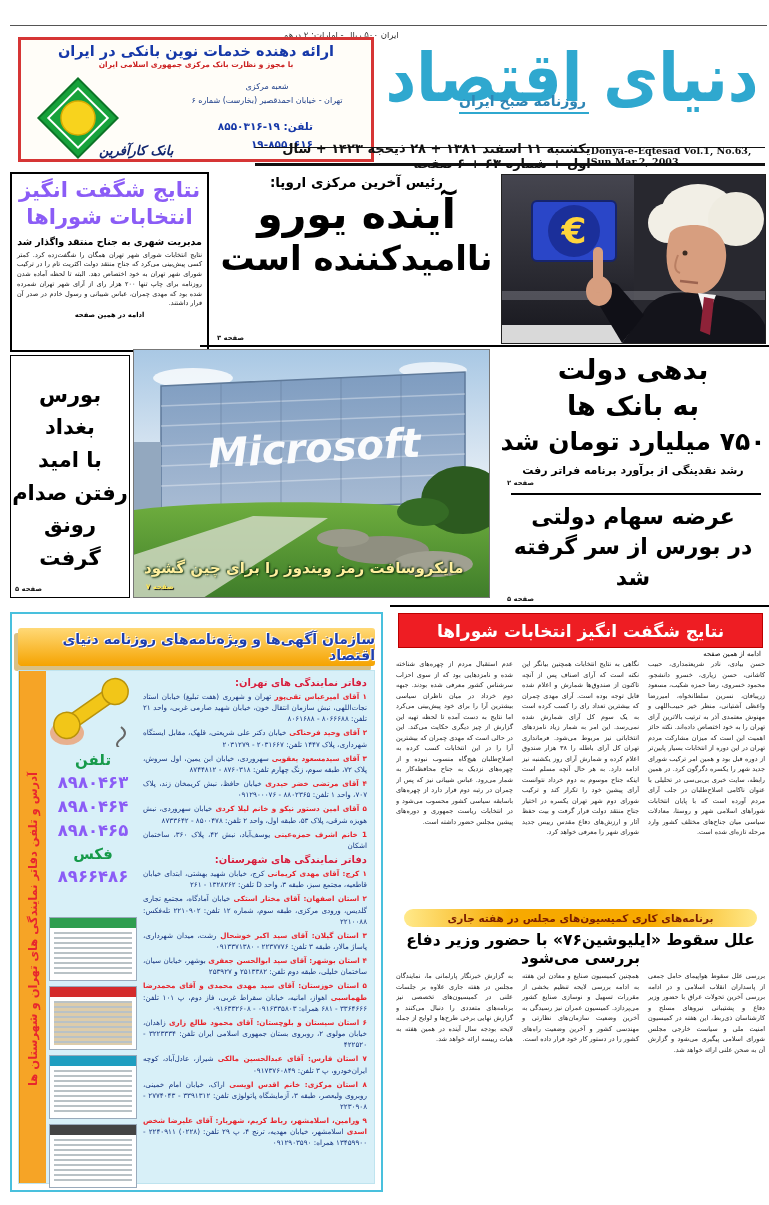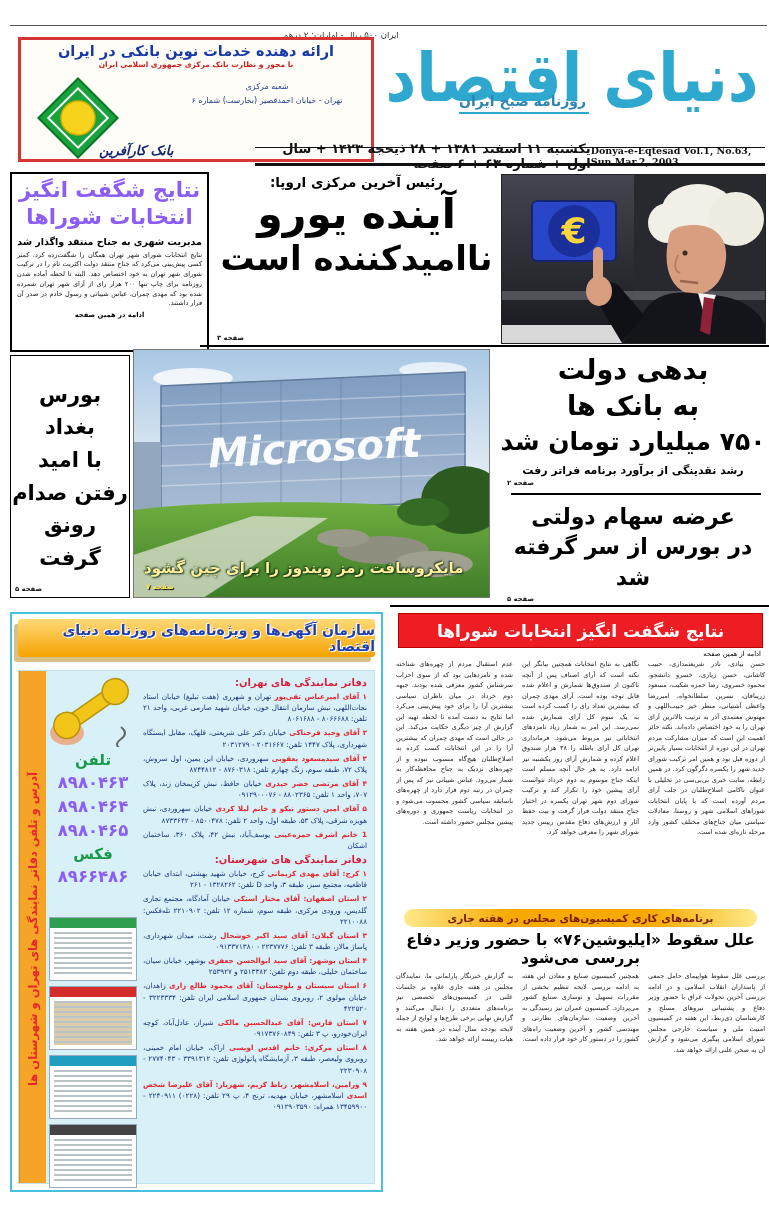--- a/index.html
+++ b/index.html
@@ -66,21 +66,21 @@
   .lead-in{font-size:6.8px;font-weight:normal;text-align:right;margin:1px 4px;}
   .cols{display:flex;gap:9px;direction:rtl;overflow:hidden;}
   .cols > div{flex:1;font-size:6.5px;line-height:1.62;text-align:justify;color:#1c1c1c;direction:rtl;}
   .colsA{height:246px;}
   .colsB{height:212px;}
   .strip{margin:4px 8px;background:linear-gradient(90deg,#ffe98a,#f7a900 30%,#f7a900 70%,#ffe98a);
          border-radius:9px;color:#7a1d00;font-weight:bold;font-size:10.5px;text-align:center;padding:3px 0;}
   .ilyushin-head{font-size:15.5px;font-weight:bold;text-align:center;margin:4px 0 4px;color:#000;}
   
   .ads-box{position:absolute;top:612px;left:10px;width:373px;height:580px;border:2px solid #49c0dd;background:#fff;box-sizing:border-box;}
-  .ads-banner{position:relative;margin:5px 6px 8px;height:38px;background:linear-gradient(180deg,#ffd977,#f5a300);
+  .ads-banner{position:relative;margin:14px 6px 8px;height:38px;background:linear-gradient(180deg,#ffd977,#f5a300);
               border-radius:3px;display:flex;align-items:center;justify-content:center;
               color:#1f3fae;font-weight:bold;font-size:14px;
               text-shadow:0 0 2px #fff,1px 1px 0 #fff,-1px -1px 0 #fff;
               box-shadow:-4px 5px 0 rgba(180,130,10,.5);}
   .ads-body{position:absolute;top:56px;left:6px;right:6px;bottom:6px;background:#d8f0f8;border:1px solid #bfe4ef;}
   .vstrip{position:absolute;left:0;top:0;bottom:0;width:26px;background:#f6a426;border-left:1px solid #e08b00;overflow:hidden;}
   .vstrip-inner{position:absolute;left:0;top:514px;width:512px;height:26px;transform:rotate(-90deg);transform-origin:0 0;
                 display:flex;align-items:center;justify-content:center;
                 color:#e8262d;font-weight:bold;font-size:11.5px;letter-spacing:.5px;direction:rtl;white-space:nowrap;}
   .phone-icon{position:absolute;left:28px;top:0px;width:90px;height:76px;}
@@ -121,20 +121,24 @@
           <rect x="17" y="14" width="56" height="56" fill="#17a23b" stroke="#0c7427" stroke-width="2"></rect>
           <rect x="24" y="21" width="42" height="42" fill="none" stroke="#fff" stroke-width="2"></rect>
         </g>
         <circle cx="45" cy="42" r="17" fill="#f8d31d" stroke="#d9ab00" stroke-width="1.5"></circle>
       </svg>
       <div class="bank-name">بانک کارآفرین</div>
     </div>
     <div class="bank-branch">
       <div>شعبه مرکزی</div>
       <div>تهران - خیابان احمدقصیر (بخارست) شماره ۶</div>
+    </div>
+    <div class="bank-phones">
+      <div>تلفن: ۱۹-۸۵۵۰۳۱۶</div>
+      <div>۱۹-۸۵۵۰۶۱۶</div>
     </div>
   </div>
 
   <div class="date-bar">
     <span class="date-en">Donya-e-Eqtesad    Vol.1, No.63, Sun.Mar.2, 2003</span>
     <span class="date-fa">یکشنبه ۱۱ اسفند ۱۳۸۱ + ۲۸ ذیحجه ۱۴۲۳ + سال اول + شماره ۶۳ + ۶ صفحه</span>
   </div>
 
   <div class="councils-box">
     <div class="councils-title">
@@ -299,20 +303,21 @@
         <div class="list-item"><span class="nm">۲  آقای وحید فرحناکی</span><span>  خیابان دکتر علی شریعتی، قلهک، مقابل ایستگاه شهرداری، پلاک ۱۴۴۷  تلفن: ۲۰۳۱۶۶۷ - ۲۰۳۱۲۷۹</span></div>
         <div class="list-item"><span class="nm">۳  آقای سیدمسعود یعقوبی</span><span>  سهروردی، خیابان ابن یمین، اول سروش، پلاک ۷۲، طبقه سوم، زنگ چهارم  تلفن: ۸۷۶۰۳۱۸ - ۸۷۴۴۸۱۲</span></div>
         <div class="list-item"><span class="nm">۴  آقای مرتضی خضر حیدری</span><span>  خیابان حافظ، نبش کریمخان زند، پلاک ۷۰۷، واحد ۱  تلفن: ۸۸۰۲۳۶۵ - ۰۹۱۲۹۰۰۰۷۶</span></div>
         <div class="list-item"><span class="nm">۵  آقای امین دستور نیکو و خانم لیلا کردی</span><span>  خیابان سهروردی، نبش هویزه شرقی، پلاک ۵۳، طبقه اول، واحد ۲  تلفن: ۸۵۰۰۴۷۸ - ۸۷۳۳۶۴۲</span></div>
         <div class="list-item"><span class="nm">1  خانم اشرف حمزه‌عینی</span><span>  یوسف‌آباد، نبش ۴۲، پلاک ۳۶۰، ساختمان اشکان</span></div>
         <div class="list-head">دفاتر نمایندگی های شهرستان:</div>
         <div class="list-item"><span class="nm">۱  کرج: آقای مهدی کریمانی</span><span>  کرج، خیابان شهید بهشتی، ابتدای خیابان قاطعیه، مجتمع سبز، طبقه ۳، واحد D  تلفن: ۱۳۲۸۲۶۲ - ۲۶۱</span></div>
         <div class="list-item"><span class="nm">۲  استان اصفهان: آقای مختار استکی</span><span>  خیابان آمادگاه، مجتمع تجاری گلدیس، ورودی مرکزی، طبقه سوم، شماره ۱۲  تلفن: ۲۲۱۰۹۰۲  تله‌فکس: ۲۲۱۰۰۸۸</span></div>
         <div class="list-item"><span class="nm">۳  استان گیلان: آقای سید اکبر خوشحال</span><span>  رشت، میدان شهرداری، پاساژ مالار، طبقه ۳  تلفن: ۲۲۳۷۷۷۶ - ۰۹۱۳۳۷۱۳۸۰</span></div>
         <div class="list-item"><span class="nm">۴  استان بوشهر: آقای سید ابوالحسن جعفری</span><span>  بوشهر، خیابان سیان، ساختمان خلیلی، طبقه دوم  تلفن: ۲۵۱۳۳۸۲ و ۲۵۳۹۲۷</span></div>
+        <div class="list-item"><span class="nm">۵  استان خوزستان: آقای سید مهدی محمدی و آقای محمدرضا طهماسبی</span><span>  اهواز، امانیه، خیابان سقراط غربی، فاز دوم، پ ۱۰۱  تلفن: ۳۳۶۴۶۶۶ - ۶۸۱  همراه: ۰۹۱۶۳۳۵۸۰۳ - ۰۹۱۶۳۳۲۶۰۸</span></div>
         <div class="list-item"><span class="nm">۶  استان سیستان و بلوچستان: آقای محمود طالع زاری</span><span>  زاهدان، خیابان مولوی ۲، روبروی بستان جمهوری اسلامی ایران  تلفن: ۳۲۲۳۳۳۴ - ۴۲۲۵۲۰</span></div>
         <div class="list-item"><span class="nm">۷  استان فارس: آقای عبدالحسین مالکی</span><span>  شیراز، عادل‌آباد، کوچه ایران‌خودرو، پ ۳  تلفن: ۰۹۱۷۳۷۶۰۸۴۹</span></div>
         <div class="list-item"><span class="nm">۸  استان مرکزی: خانم اقدس اویسی</span><span>  اراک، خیابان امام خمینی، روبروی ولیعصر، طبقه ۳، آزمایشگاه پاتولوژی  تلفن: ۳۳۹۱۳۱۲ - ۲۷۷۴۰۴۳ - ۲۲۳۰۹۰۸</span></div>
         <div class="list-item"><span class="nm">۹  ورامین، اسلامشهر، رباط کریم، شهریار: آقای علیرضا شخص اسدی</span><span>  اسلامشهر، خیابان مهدیه، ترنج ۴، پ ۲۹  تلفن: (۰۲۲۸) ۲۲۴۰۹۱۱ - ۱۳۴۵۹۹۰۰  همراه: ۰۹۱۲۹۰۳۵۹۰</span></div>
       </div>
     </div>
   </div>
 
 </div>
 

